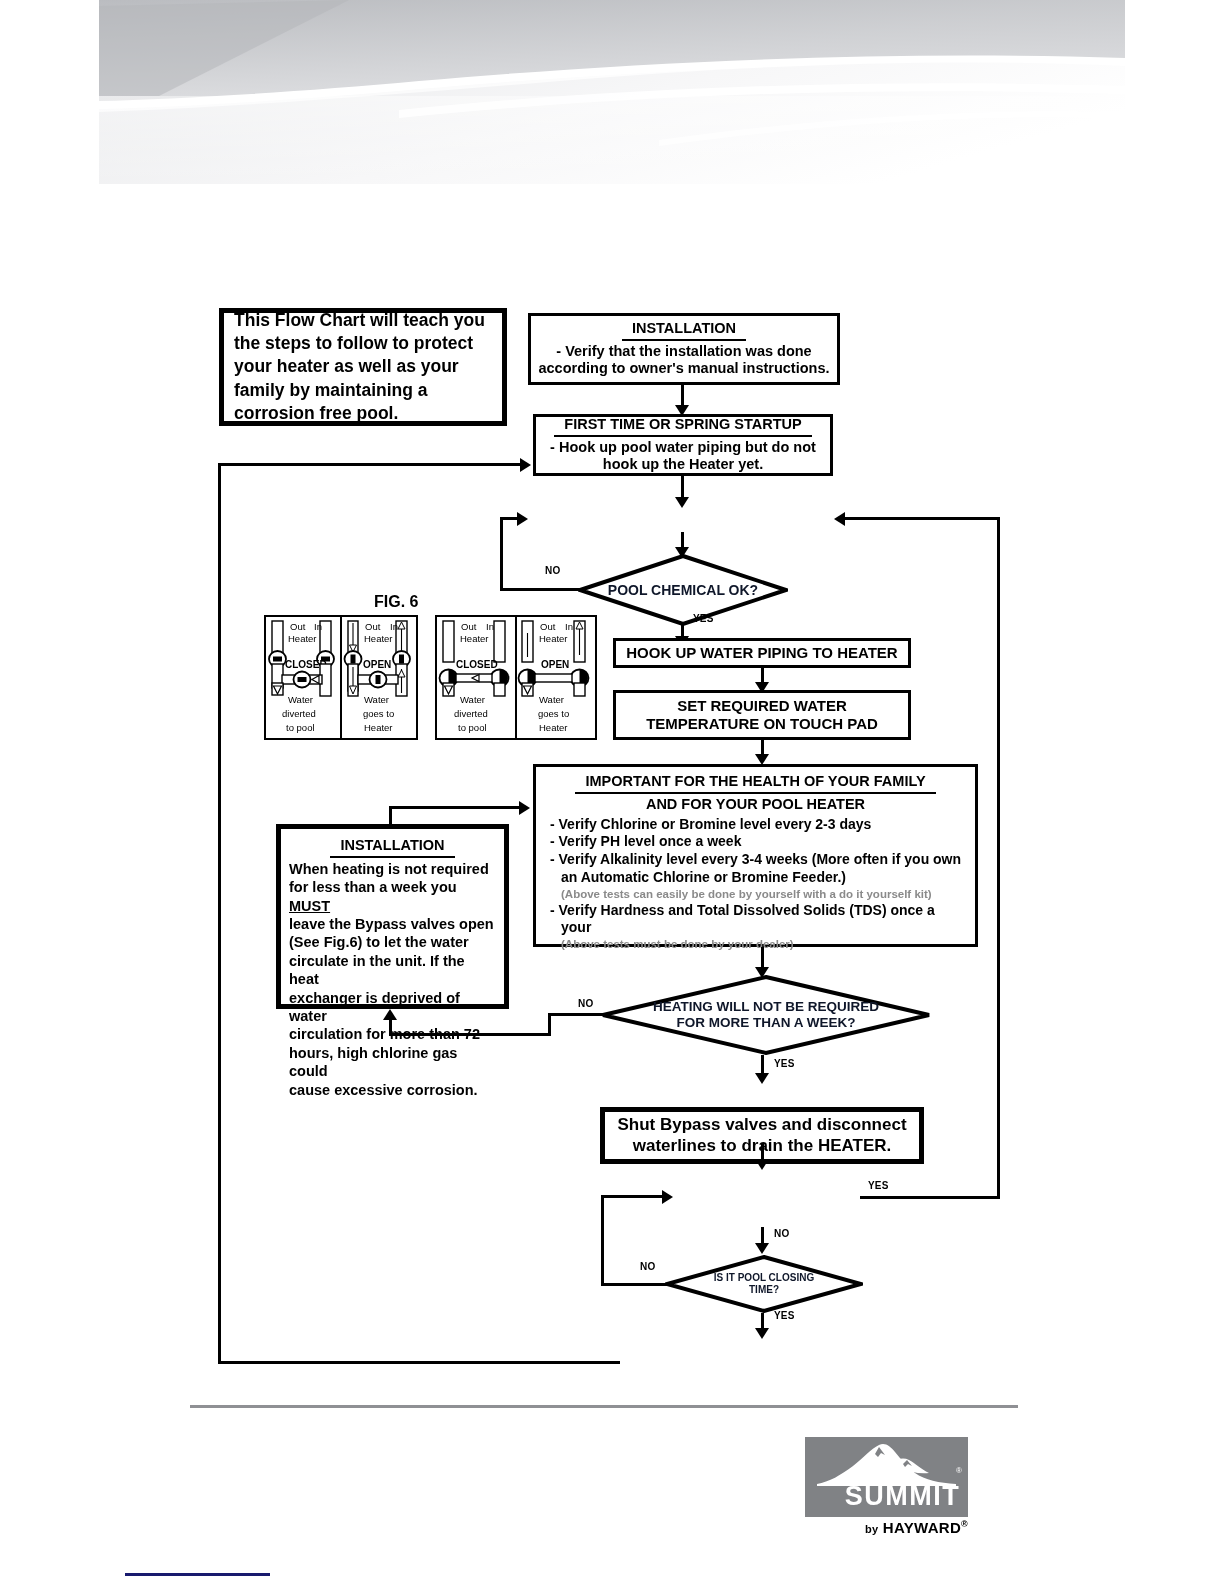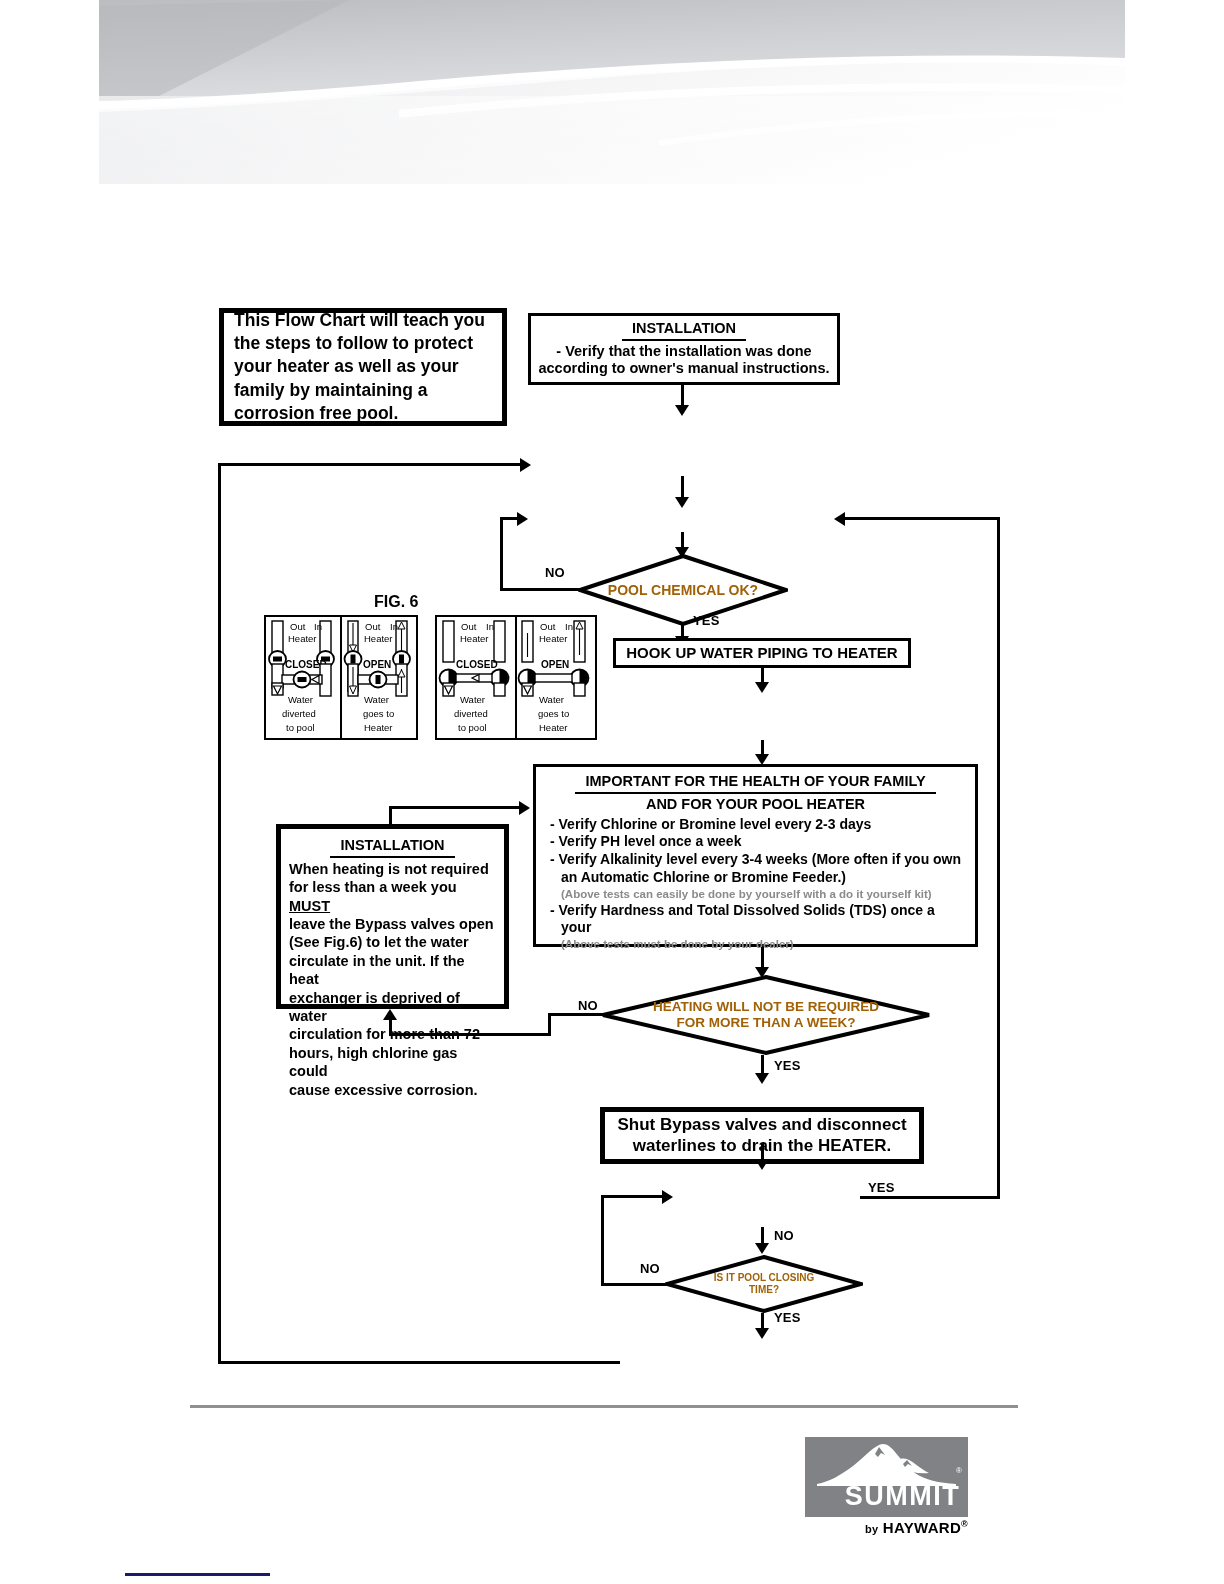--- a/index.html
+++ b/index.html
@@ -94,26 +94,26 @@
     text-align:left;width:100%;
     padding:0 8px;box-sizing:border-box;
   }
   u{text-decoration:underline;}
   
   .diamond{position:absolute;}
   .diamond svg{display:block;position:absolute;left:0;top:0;}
   .diamond .dlabel{
     position:absolute;left:0;top:0;width:100%;height:100%;
     display:flex;align-items:center;justify-content:center;
-    text-align:center;font-weight:bold;color:#a16207;line-height:1.2;
+    text-align:center;font-weight:bold;color:#0f172a;line-height:1.2;
   }
   
   .ln{position:absolute;background:#000;}
   .lbl{
-    position:absolute;font-weight:bold;color:#000;font-size:13px;
+    position:absolute;font-weight:bold;color:#000;font-size:10px;
     letter-spacing:0.2px;
   }
   .arw{position:absolute;width:0;height:0;}
   .arw-d{border-left:7px solid transparent;border-right:7px solid transparent;border-top:11px solid #000;}
   .arw-r{border-top:7px solid transparent;border-bottom:7px solid transparent;border-left:11px solid #000;}
   .arw-l{border-top:7px solid transparent;border-bottom:7px solid transparent;border-right:11px solid #000;}
   .arw-u{border-left:7px solid transparent;border-right:7px solid transparent;border-bottom:11px solid #000;}
   
   .fig6-cap{
     position:absolute;left:374px;top:593px;
@@ -162,20 +162,25 @@
   </div>
 
   <div class="node" style="left:528px;top:313px;width:312px;height:72px;font-size:14.5px;">
     <div class="ttl">INSTALLATION</div>
     <div>- Verify that the installation was done</div>
     <div>according to owner's manual instructions.</div>
   </div>
   <div class="ln" style="left:681px;top:385px;width:3px;height:23px;"></div>
   <div class="arw arw-d" style="left:675px;top:405px;"></div>
 
+  <div class="node" style="left:533px;top:414px;width:300px;height:62px;font-size:14.5px;">
+    <div class="ttl">FIRST TIME OR SPRING STARTUP</div>
+    <div>- Hook up pool water piping but do not</div>
+    <div>hook up the Heater yet.</div>
+  </div>
   <div class="ln" style="left:681px;top:476px;width:3px;height:27px;"></div>
   <div class="arw arw-d" style="left:675px;top:497px;"></div>
 
   <div class="ln" style="left:681px;top:532px;width:3px;height:20px;"></div>
   <div class="arw arw-d" style="left:675px;top:547px;"></div>
 
   <div class="diamond" style="left:578px;top:554px;width:210px;height:72px;">
     <svg width="210" height="72" viewBox="0 0 210 72">
       <polygon points="105,2 208,36 105,70 2,36" fill="#ffffff" stroke="#000" stroke-width="4"></polygon>
     </svg>
@@ -193,20 +198,24 @@
   <div class="lbl" style="left:693px;top:613px;">YES</div>
   <div class="ln" style="left:681px;top:624px;width:3px;height:19px;"></div>
   <div class="arw arw-d" style="left:675px;top:636px;"></div>
 
   <div class="node" style="left:613px;top:638px;width:298px;height:30px;font-size:15px;">
     <div>HOOK UP WATER PIPING TO HEATER</div>
   </div>
   <div class="ln" style="left:761px;top:668px;width:3px;height:20px;"></div>
   <div class="arw arw-d" style="left:755px;top:682px;"></div>
 
+  <div class="node" style="left:613px;top:690px;width:298px;height:50px;font-size:15px;">
+    <div>SET REQUIRED WATER</div>
+    <div>TEMPERATURE ON TOUCH PAD</div>
+  </div>
   <div class="ln" style="left:761px;top:740px;width:3px;height:22px;"></div>
   <div class="arw arw-d" style="left:755px;top:754px;"></div>
 
   <div class="node" style="left:533px;top:764px;width:445px;height:183px;font-size:14px;justify-content:flex-start;padding-top:6px;">
     <div class="ttl" style="font-size:14.5px;">IMPORTANT FOR THE HEALTH OF YOUR FAMILY</div>
     <div class="ttl2" style="font-size:14.5px;">AND FOR YOUR POOL HEATER</div>
     <div class="bullets">
       <div class="b">- Verify Chlorine or Bromine level every 2-3 days</div>
       <div class="b">- Verify PH level once a week</div>
       <div class="b">- Verify Alkalinity level every 3-4 weeks (More often if you own</div>

